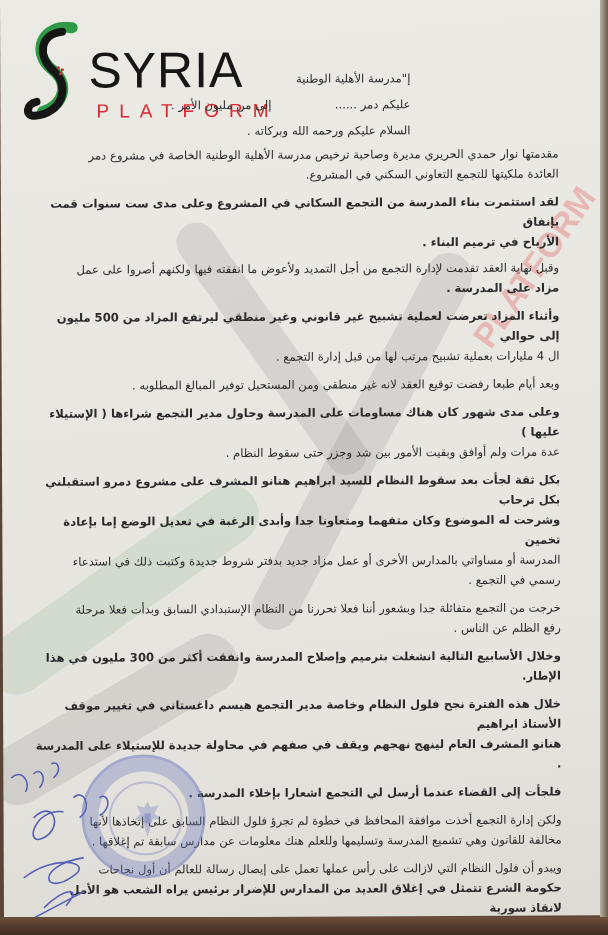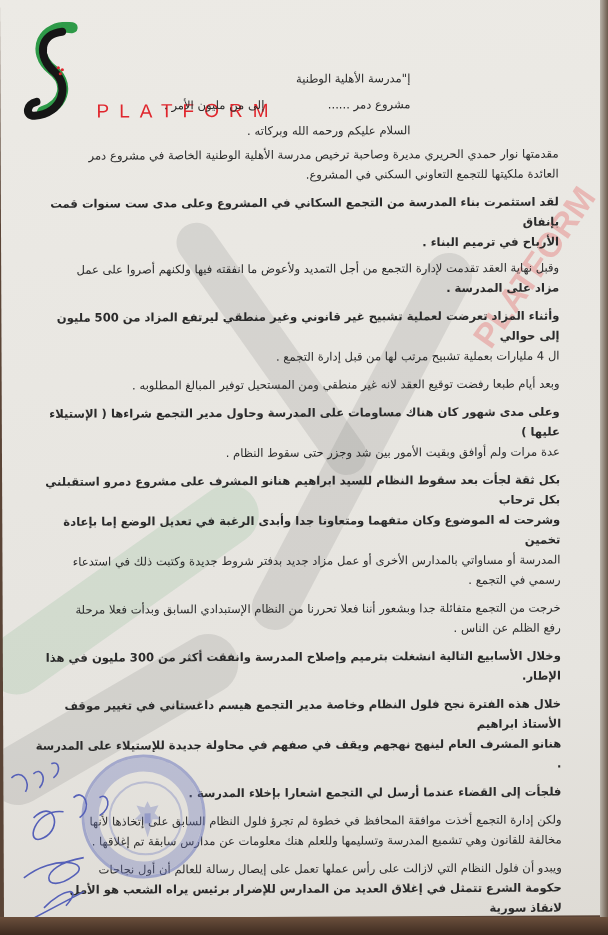--- a/index.html
+++ b/index.html
@@ -37,27 +37,28 @@
   </div>
 
   <div class="logo">
     <svg class="logo-s" viewBox="0 0 62 100">
       <path d="M50 6 C20 2 8 30 30 48 C46 60 44 82 20 90" stroke="#2e9a48" stroke-width="11" fill="none" stroke-linecap="round"></path>
       <path d="M40 10 C18 12 14 34 32 50 C48 64 40 92 12 94 C2 94 4 82 14 80" stroke="#161616" stroke-width="8" fill="none" stroke-linecap="round"></path>
       <circle cx="36" cy="46" r="1.6" fill="#e0262d"></circle>
       <circle cx="40" cy="48" r="1.6" fill="#e0262d"></circle>
       <circle cx="38" cy="52" r="1.6" fill="#e0262d"></circle>
     </svg>
+    <div class="logo-syria">SYRIA</div>
     <div class="logo-platform">PLATFORM</div>
   </div>
 
   <div class="text" style="top:70px;">
     <p style="padding-right:148px;margin-bottom:6px;">إ"مدرسة الأهلية الوطنية</p>
     <p style="padding-right:148px;margin-bottom:6px;">
-      <span>مشروع دمر ......</span>
+      <span>عليكم دمر ......</span>
       <span style="display:inline-block;width:56px;"></span>
       <span>إلى من مليون الأمر .</span>
     </p>
     <p style="padding-right:148px;margin-bottom:6px;">السلام عليكم ورحمه الله وبركاته .</p>
   </div>
 
   <div class="text" style="top:146px;">
     <p style="margin-bottom:8px;">
       <span class="line" style="display:block;">مقدمتها نوار حمدي الحريري مديرة وصاحبة ترخيص مدرسة الأهلية الوطنية الخاصة في مشروع دمر</span>
       <span class="line" style="display:block;">العائدة ملكيتها للتجمع التعاوني السكني في المشروع.</span>

